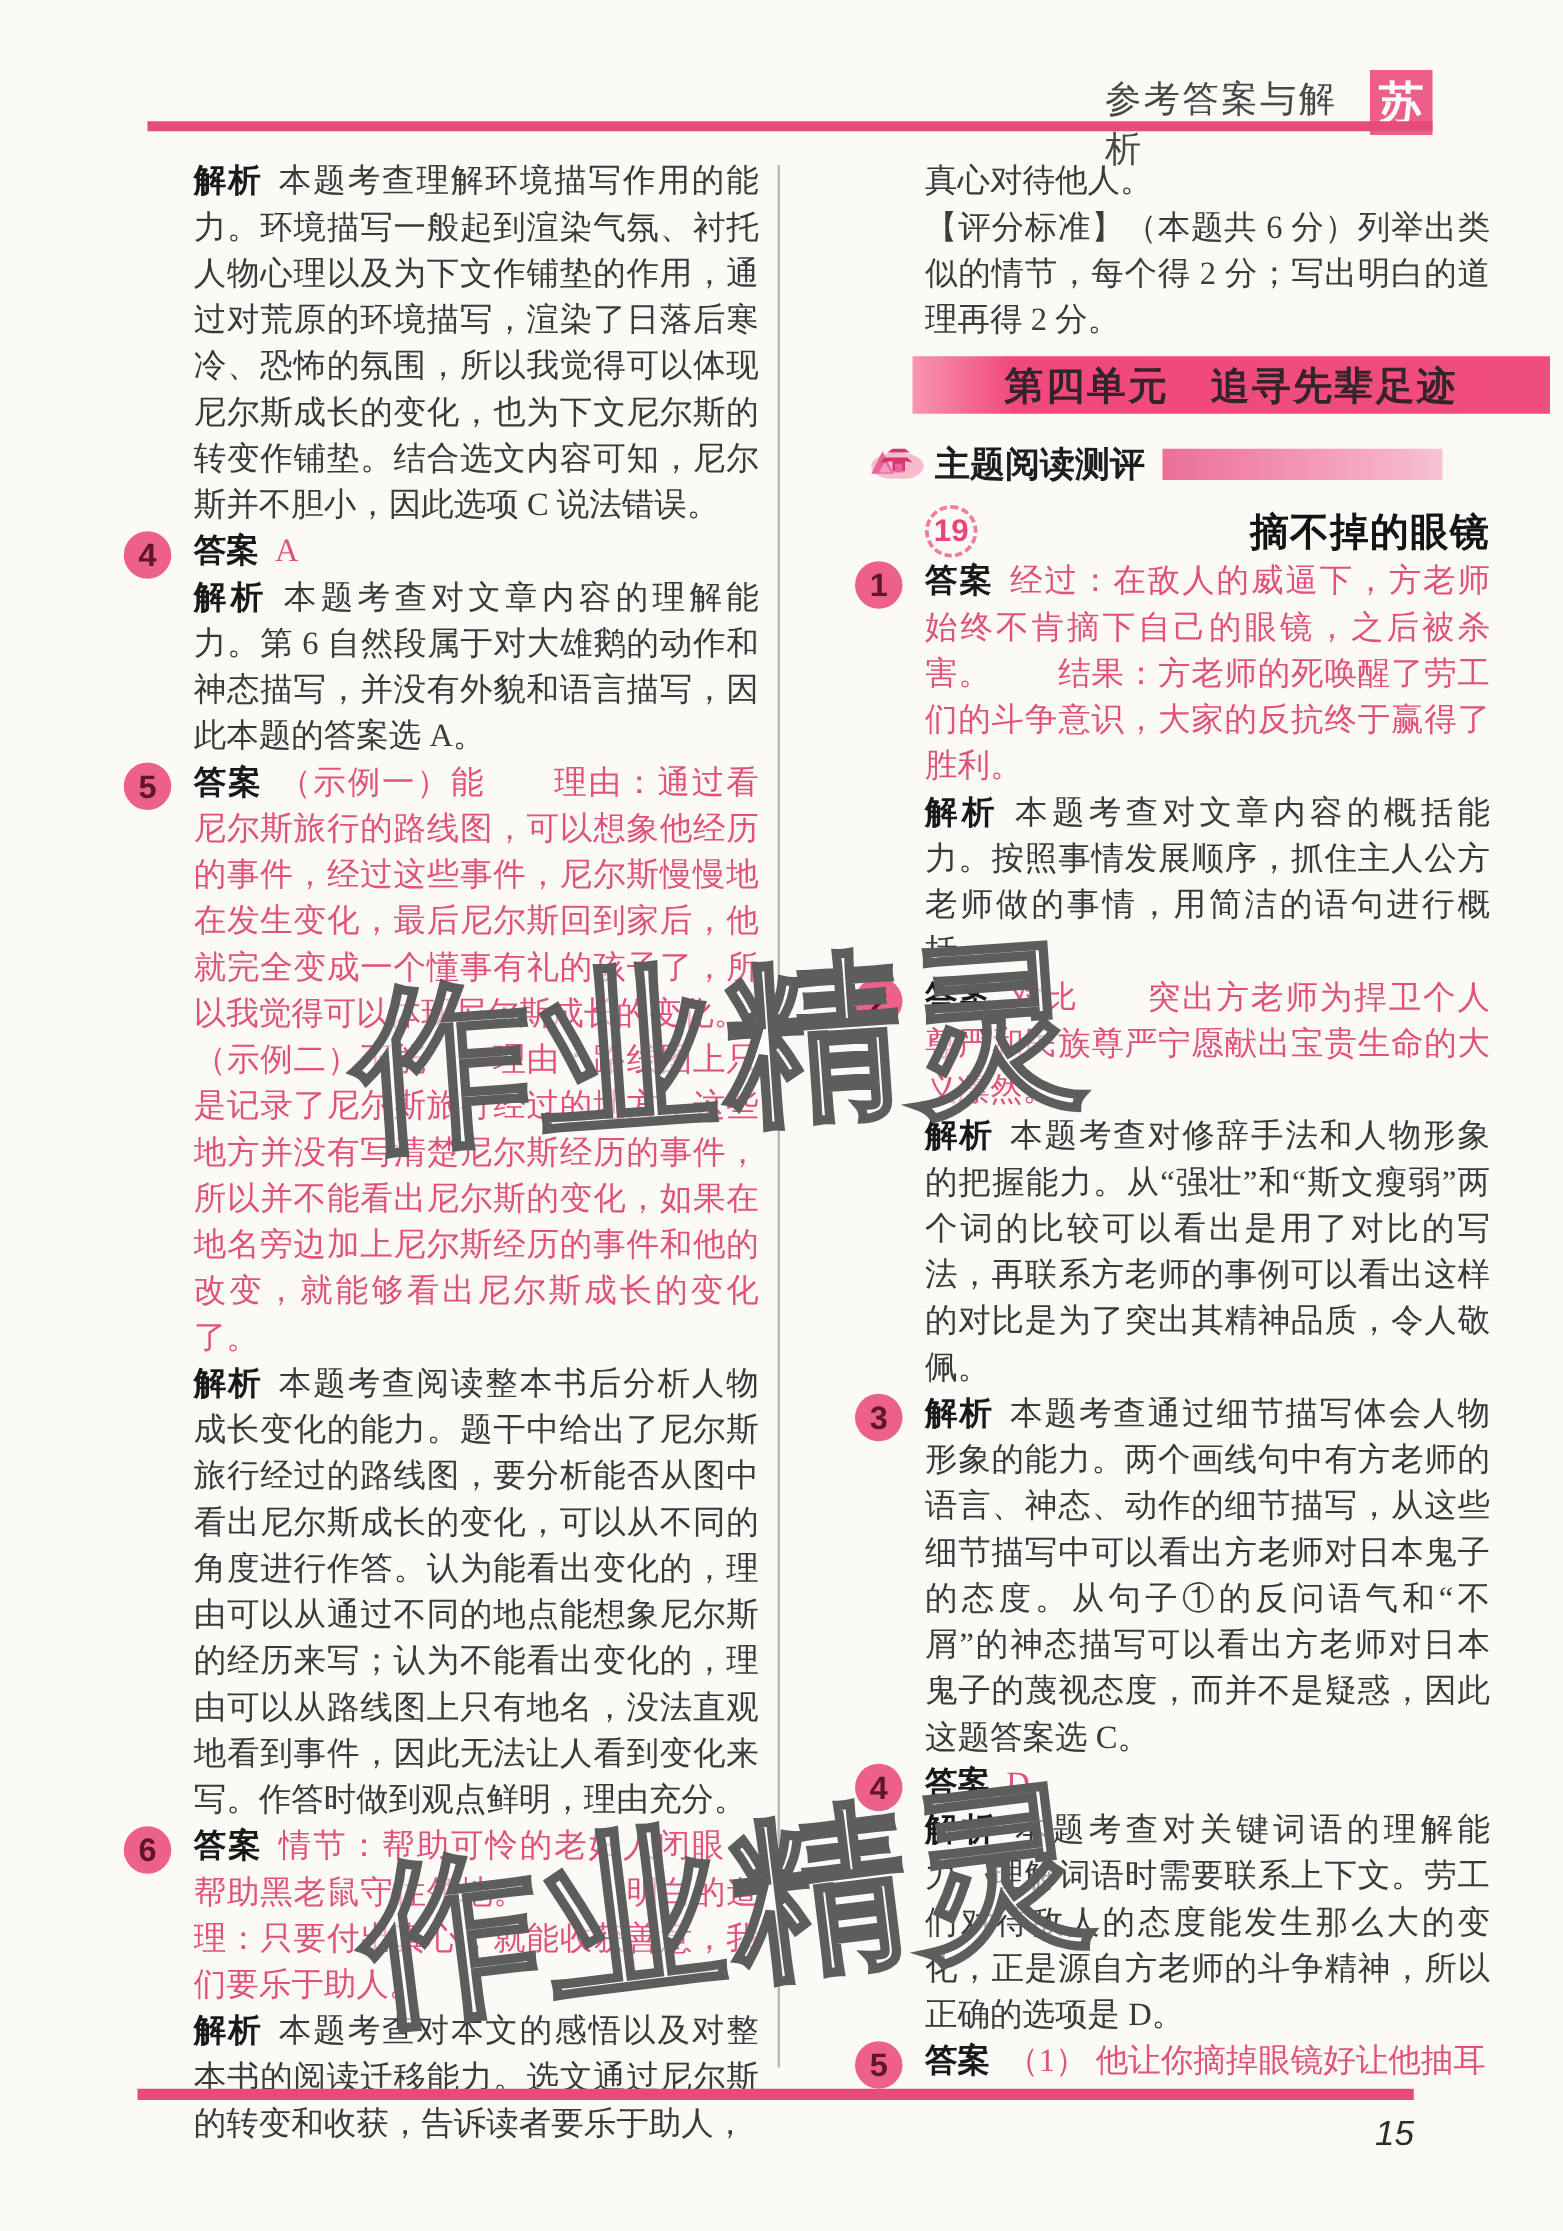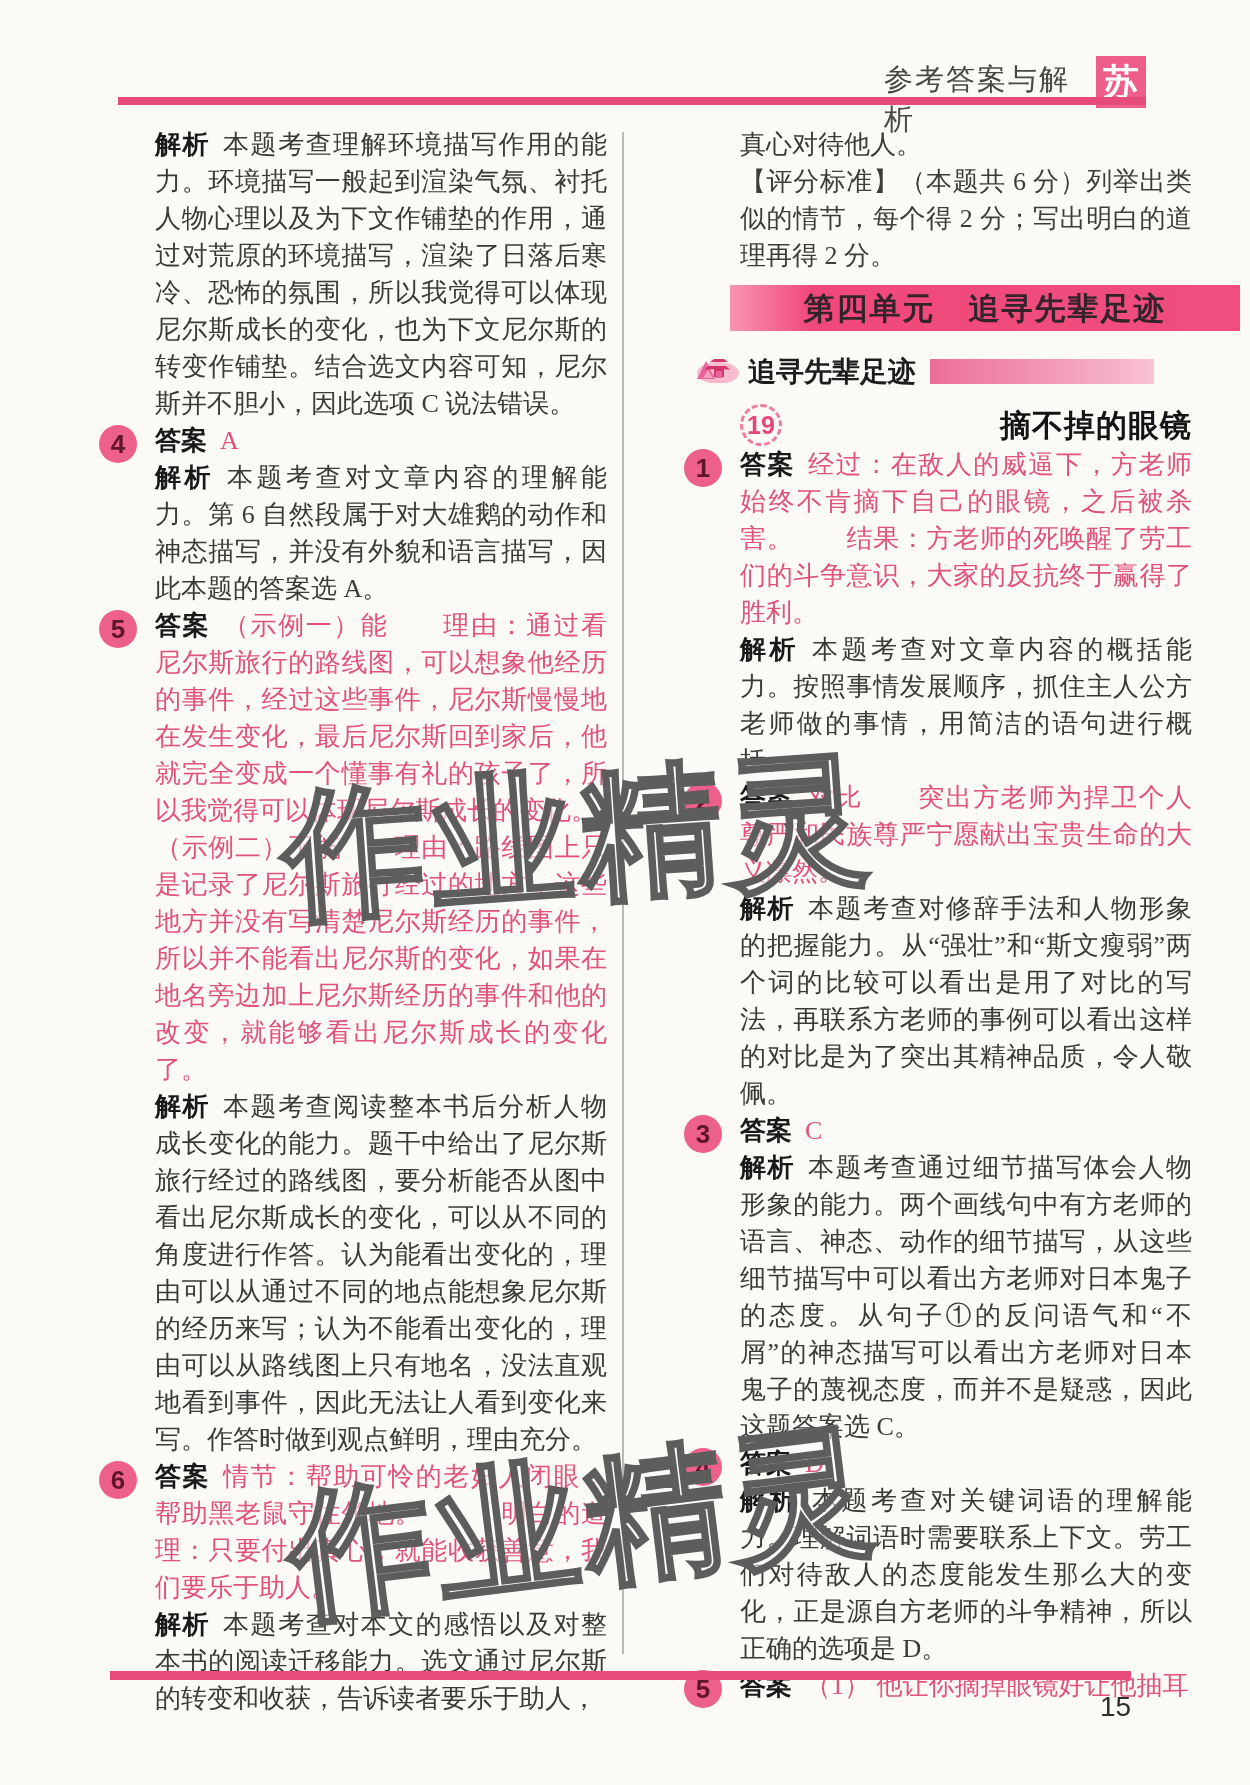--- a/index.html
+++ b/index.html
@@ -20,20 +20,21 @@
     position:absolute;top:56px;left:1096px;width:50px;height:52px;
     background:#ed5f88;color:#fff;font-weight:bold;font-size:36px;
     display:flex;align-items:center;justify-content:center;
     font-family:"Liberation Sans","DejaVu Sans",sans-serif;
   }
   .rule-top{position:absolute;top:97px;left:118px;width:1028px;height:8px;background:#e64b7c;}
   .rule-bottom{position:absolute;top:1671px;left:110px;width:1021px;height:9px;background:#e64b7c;}
   .page-number{
     position:absolute;top:1691px;left:1100px;font-size:28px;color:#2e2d2b;
     font-family:"Liberation Sans","DejaVu Sans",sans-serif;
+    font-style:italic;
   }
   
   .col{position:absolute;top:126px;width:452px;font-size:26px;line-height:37px;}
   .col-left{left:155px;}
   .col-right{left:740px;}
   .divider{position:absolute;top:132px;left:622px;width:2px;height:1522px;background:#bcb9b5;}
   p.para{margin:0;text-align:justify;text-align-last:left;}
   .lbl{
     font-family:"Liberation Sans","DejaVu Sans",sans-serif;
     font-weight:bold;color:#191919;margin-right:13px;
@@ -141,21 +142,21 @@
       <span>
         <svg width="46" height="34" viewBox="0 0 46 34">
           <ellipse cx="24" cy="24" rx="21" ry="11" fill="#f6bcce"></ellipse>
           <polygon points="3,30 12,12 21,30" fill="#e8639c"></polygon>
           <polygon points="9,29 14,21 19,29" fill="#f29ebd"></polygon>
           <path d="M14 17 L32 17 L36 21 L30 20 L30 28 L20 28 L20 20 L10 21 Z" fill="#d6366e"></path>
           <rect x="22" y="22" width="6" height="7" fill="#e8639c"></rect>
           <path d="M16 13 L34 13 L30 10 L20 10 Z" fill="#d6366e"></path>
         </svg>
       </span>
-      <span class="section-label">追寻先辈足迹</span>
+      <span class="section-label">主题阅读测评</span>
       <span class="section-bar"></span>
     </div>
 
     <div class="lesson-row">
       <span class="lesson-num">19</span>
       <span class="lesson-title">摘不掉的眼镜</span>
     </div>
 
     <div class="item">
       <span class="qnum">1</span>
@@ -173,23 +174,20 @@
         <span class="lbl">答案</span><span class="ans">对比　　突出方老师为捍卫个人尊严和民族尊严宁愿献出宝贵生命的大义凛然。</span>
       </p>
       <p class="para">
         <span class="lbl">解析</span><span>本题考查对修辞手法和人物形象的把握能力。从“强壮”和“斯文瘦弱”两个词的比较可以看出是用了对比的写法，再联系方老师的事例可以看出这样的对比是为了突出其精神品质，令人敬佩。</span>
       </p>
     </div>
 
     <div class="item">
       <span class="qnum">3</span>
       <p class="para">
-        <span class="lbl">答案</span><span class="ans">C</span>
-      </p>
-      <p class="para">
         <span class="lbl">解析</span><span>本题考查通过细节描写体会人物形象的能力。两个画线句中有方老师的语言、神态、动作的细节描写，从这些细节描写中可以看出方老师对日本鬼子的态度。从句子①的反问语气和“不屑”的神态描写可以看出方老师对日本鬼子的蔑视态度，而并不是疑惑，因此这题答案选 C。</span>
       </p>
     </div>
 
     <div class="item">
       <span class="qnum">4</span>
       <p class="para">
         <span class="lbl">答案</span><span class="ans">D</span>
       </p>
       <p class="para">

